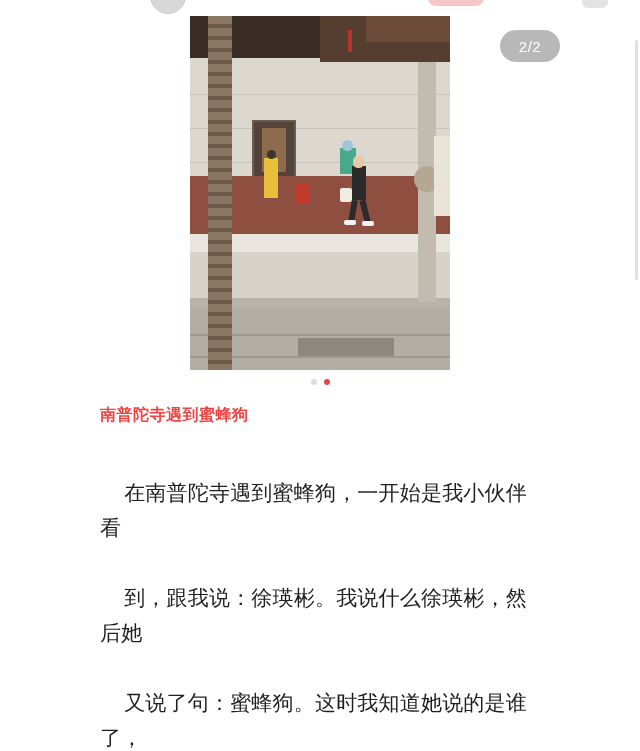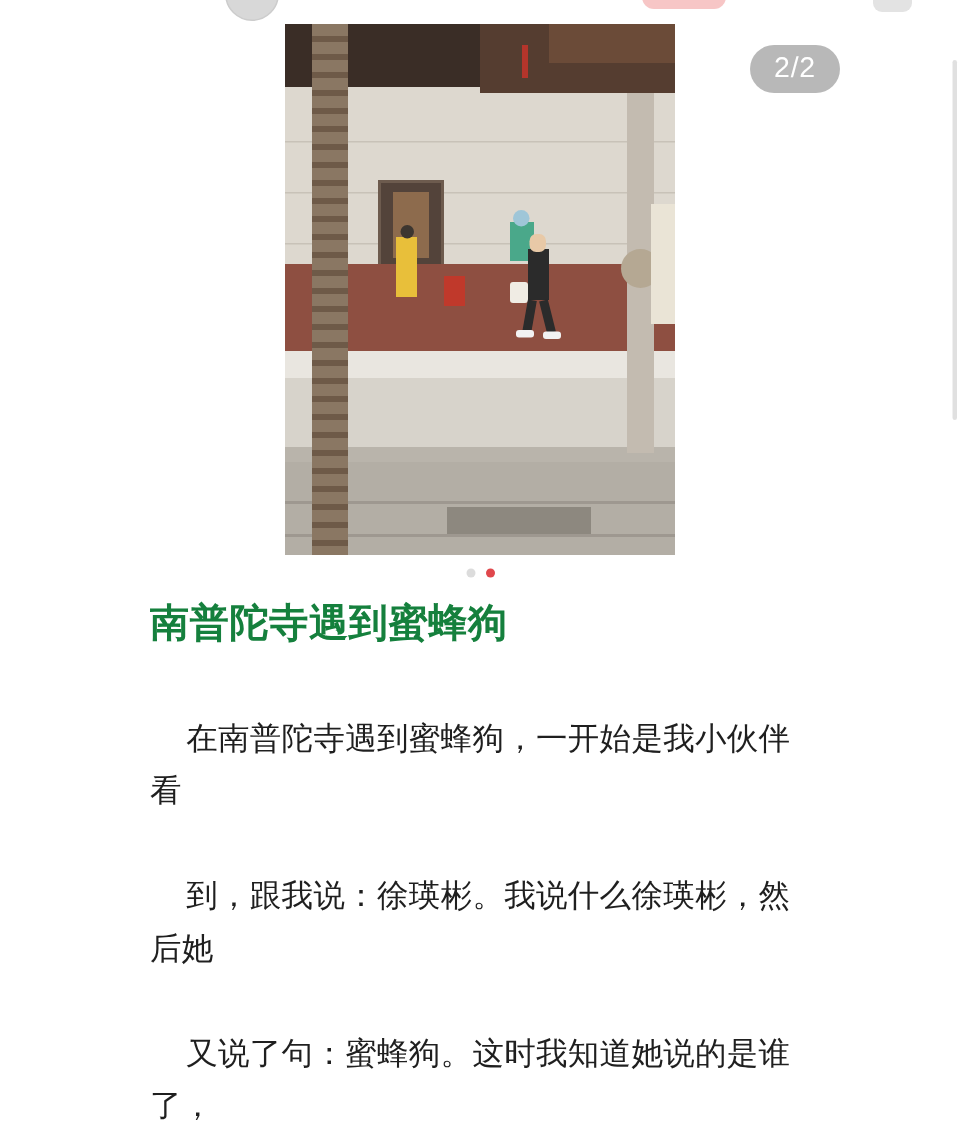--- a/index.html
+++ b/index.html
@@ -282,37 +282,37 @@
   .counter {
     position: absolute;
     left: 500px;
     top: 30px;
     min-width: 40px;
     height: 32px;
     padding: 0 10px;
     border-radius: 16px;
     background: rgba(0,0,0,0.28);
     color: #ffffff;
-    font-size: 19px;
+    font-size: 15px;
     display: flex;
     align-items: center;
     justify-content: center;
     letter-spacing: 0.5px;
   }
 
   
   .post-title {
     position: absolute;
     left: 100px;
     top: 398px;
     width: 460px;
-    font-size: 26px;
+    font-size: 16px;
     font-weight: bold;
     line-height: 34px;
-    color: #15803d;
+    color: #ef4444;
     letter-spacing: 0.5px;
   }
   .post-body {
     position: absolute;
     left: 100px;
     top: 440px;
     width: 440px;
     font-size: 21px;
     line-height: 35px;
     color: #1f1f1f;

